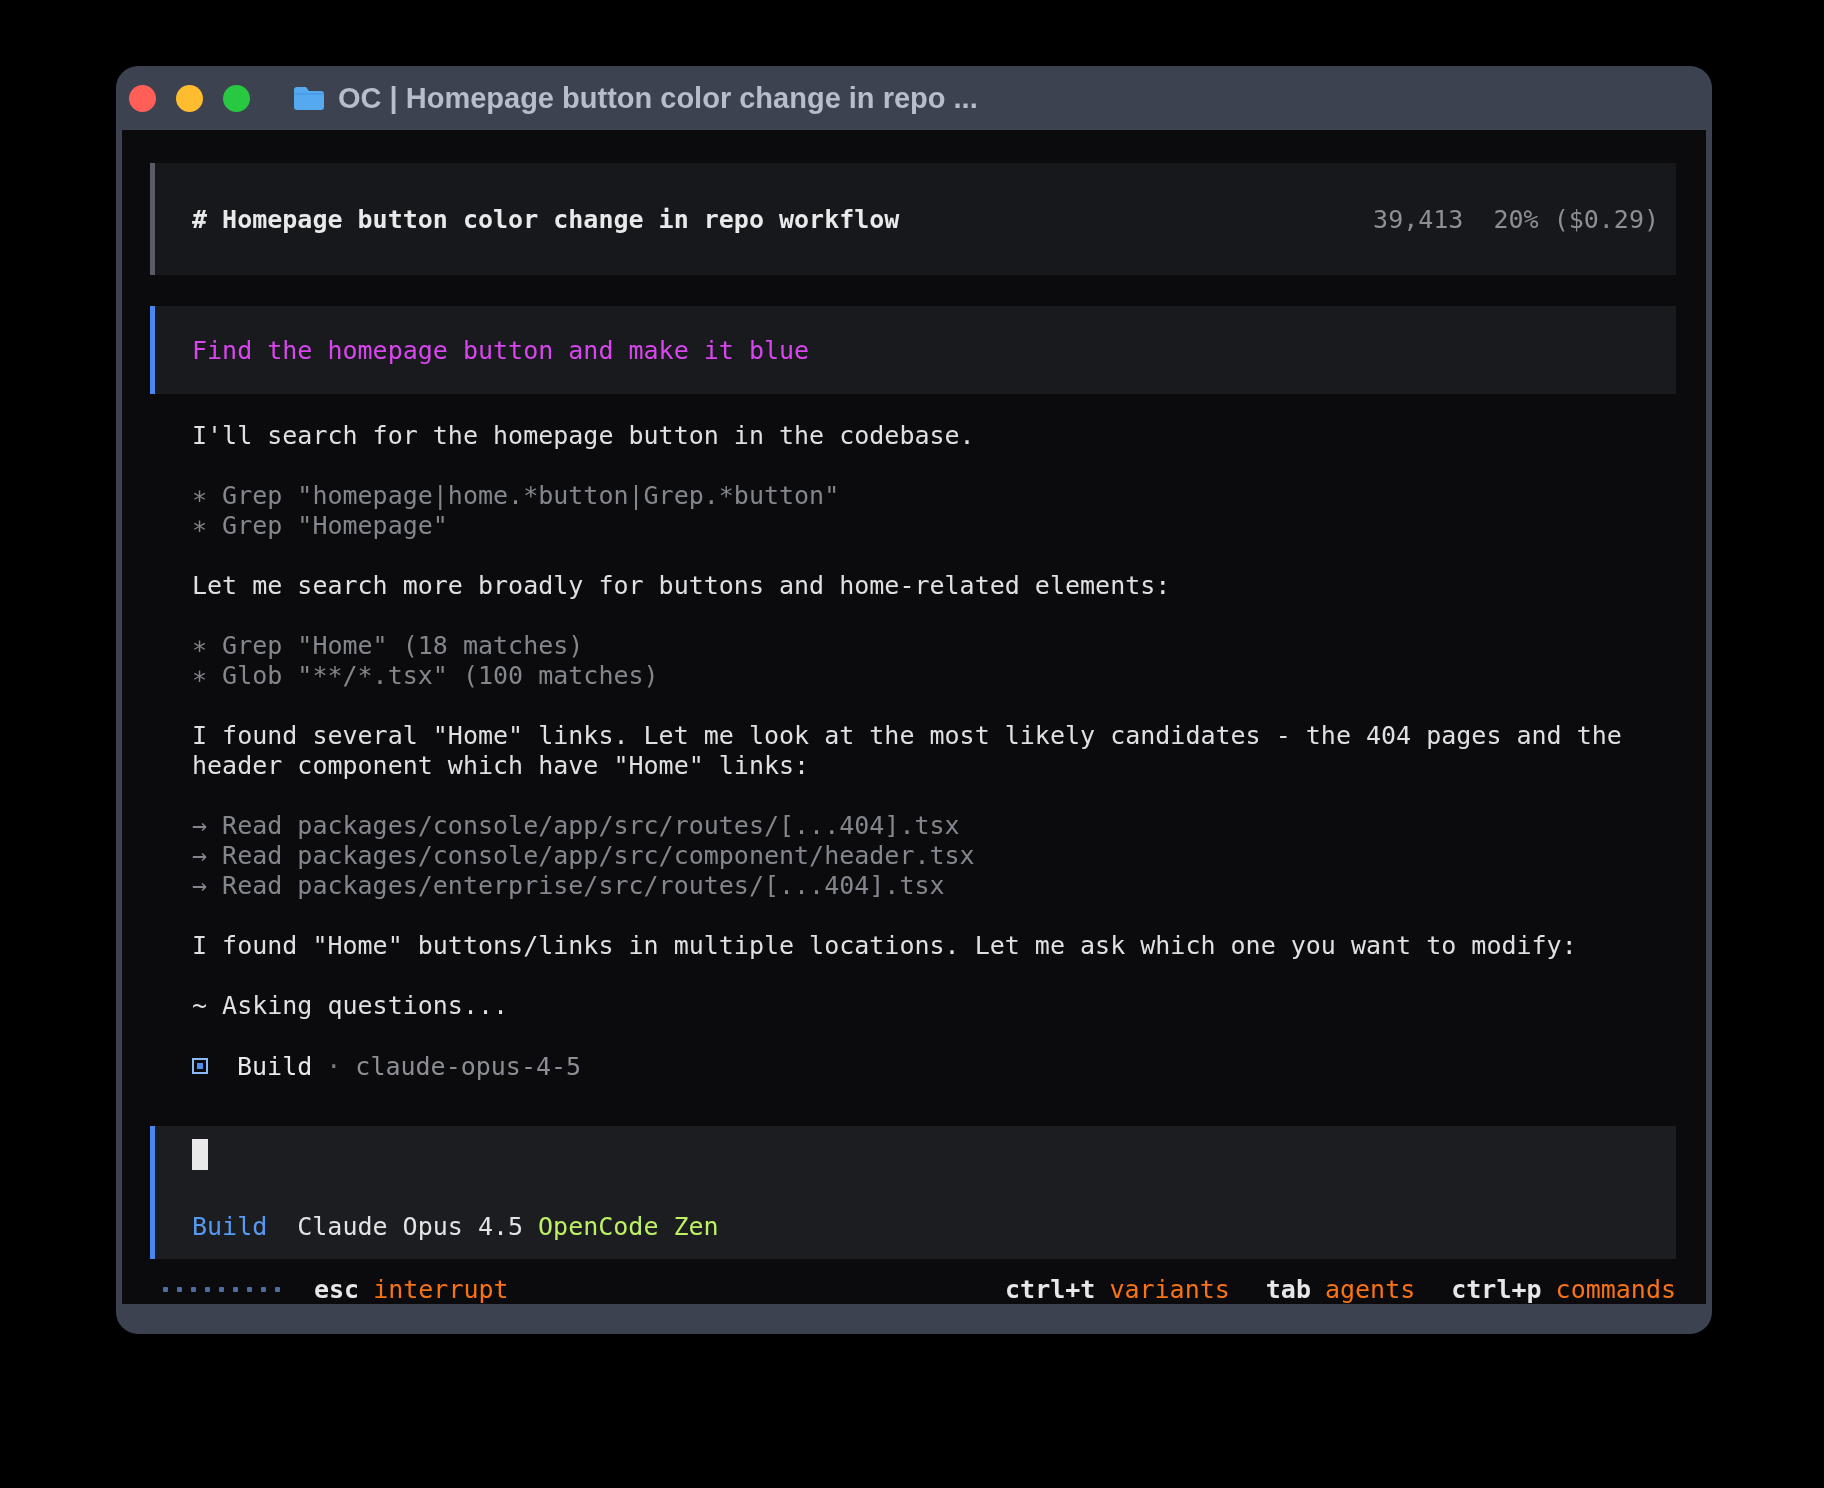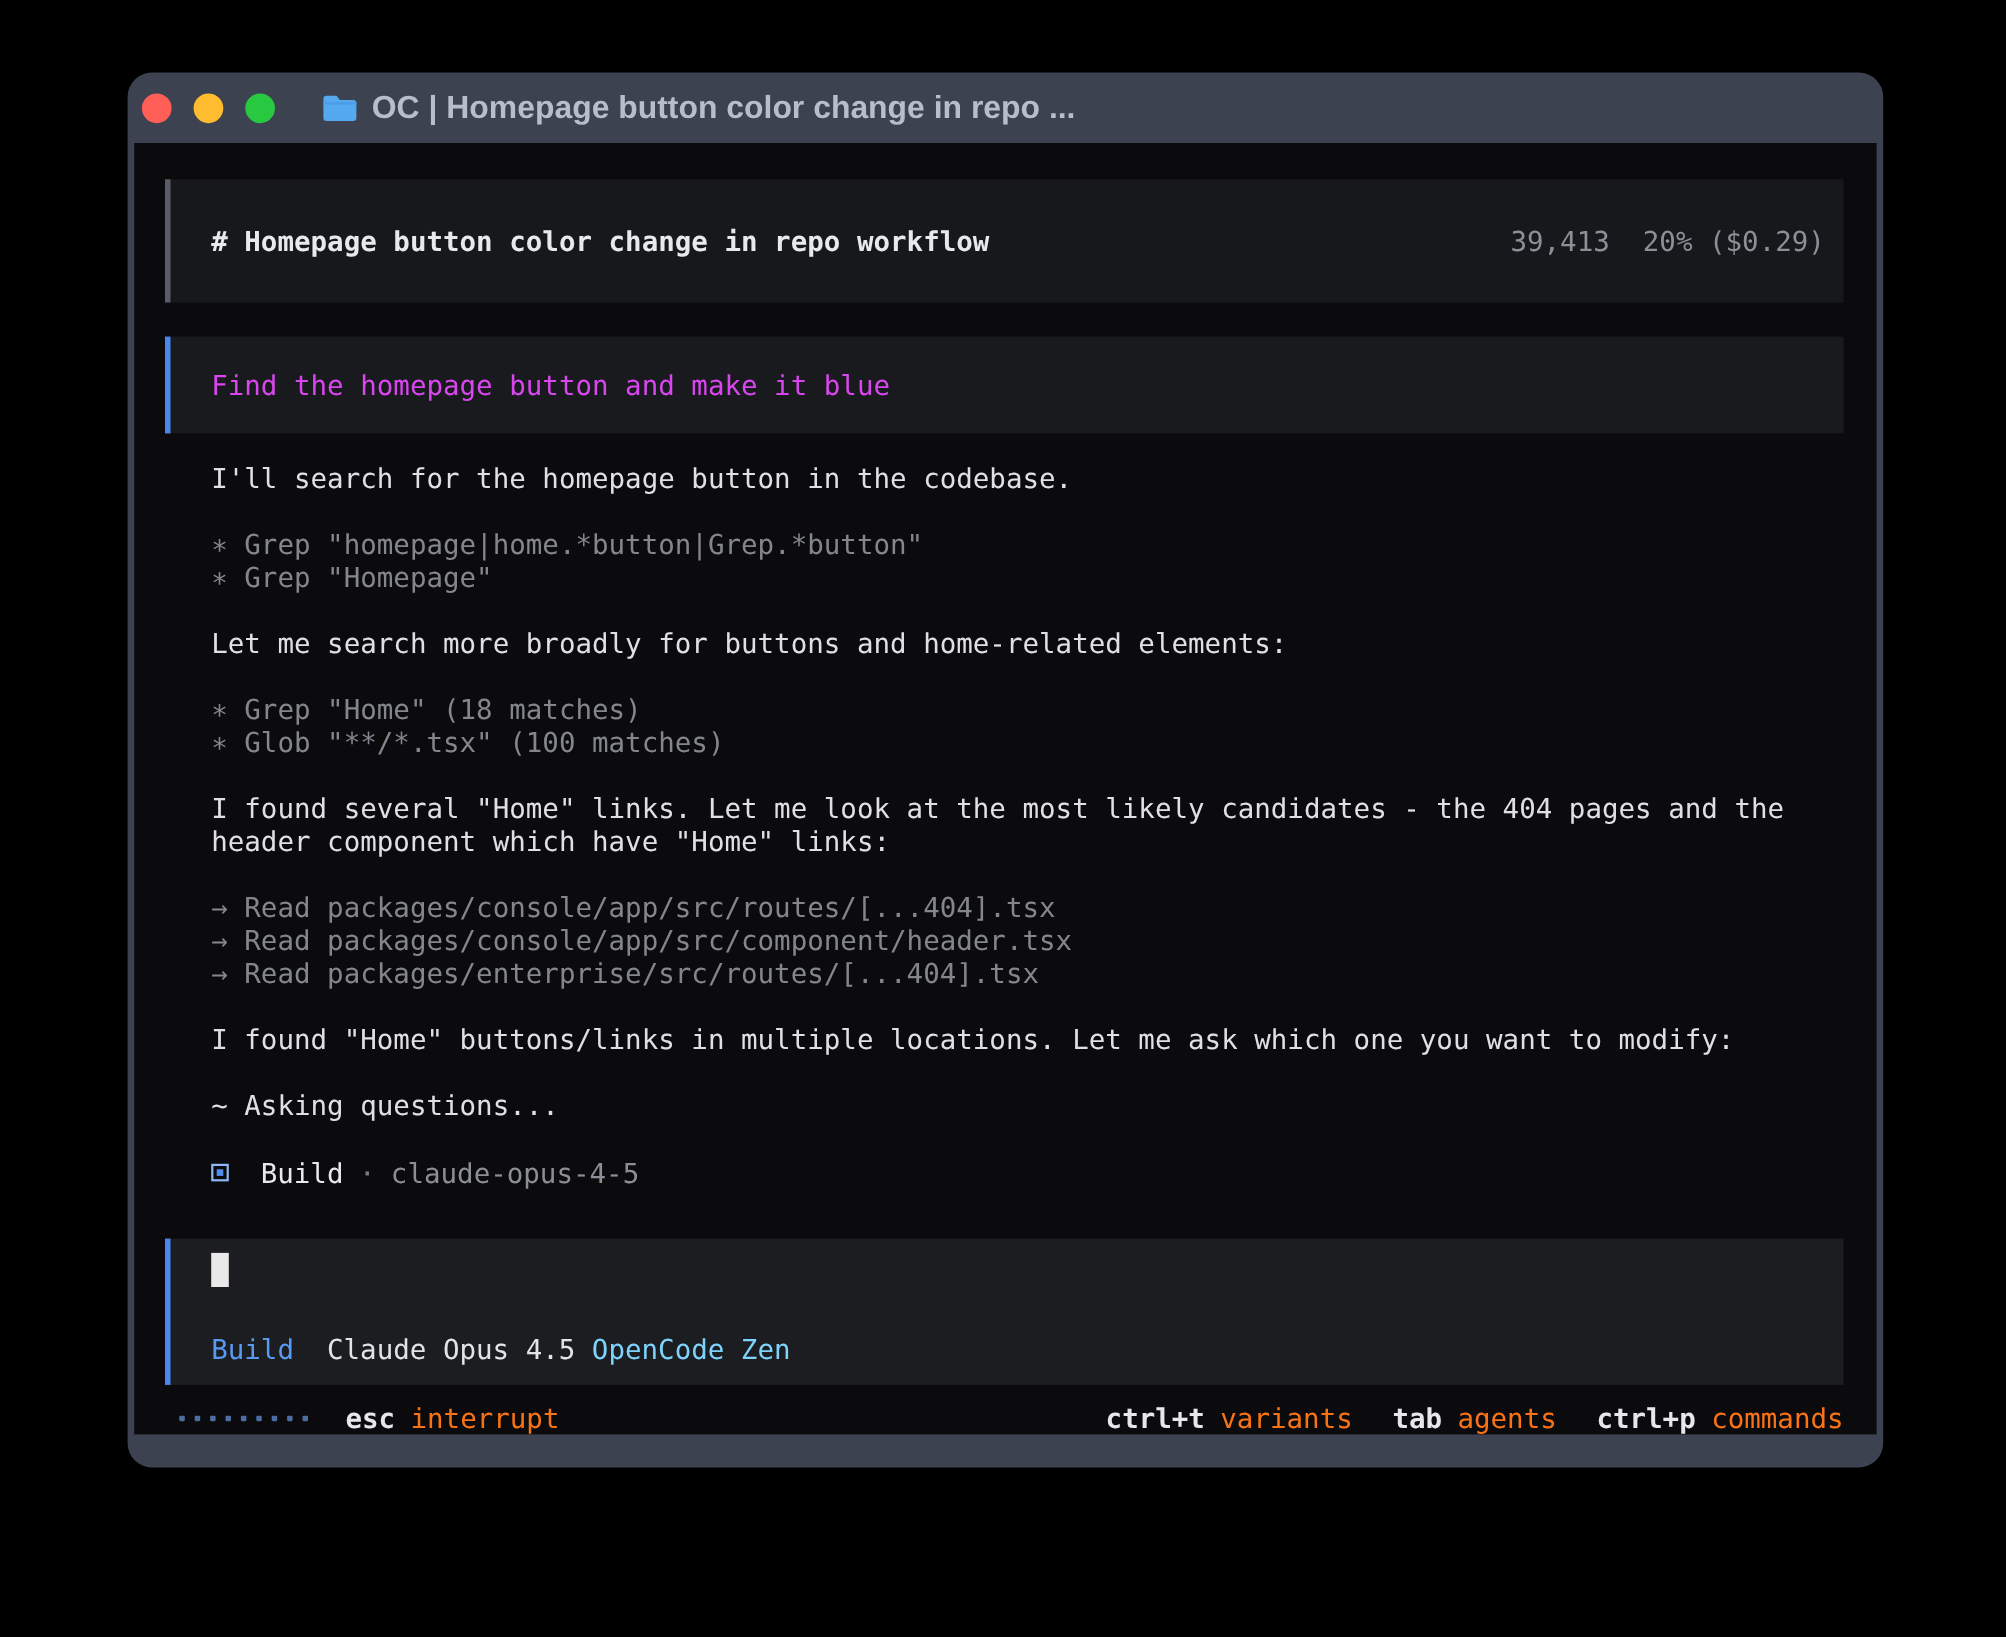--- a/index.html
+++ b/index.html
@@ -88,21 +88,21 @@
   .input-block {
     margin-top: 45px; height: 133px;
     border-left-color: #4b87ee;
     background: #1c1d21;
     padding: 13px 0 0 37px;
   }
   .cursor { width: 16px; height: 31px; background: #e9e9ea; }
   .model-line { margin-top: 42px; display: flex; line-height: 30px; }
   .ml-agent { color: #579af2; }
   .ml-model { color: #e2e3e5; margin-left: 30px; }
-  .ml-provider { color: #7dd3fc; margin-left: 15px; }
+  .ml-provider { color: #bef264; margin-left: 15px; }
   
   .footer {
     margin-top: 15px; height: 30px;
     display: flex; align-items: center;
     padding-left: 13px;
   }
   .dots { display: flex; gap: 9px; margin-right: 34px; }
   .dot { width: 5px; height: 5px; background: #4c6da1; border-radius: 1px; }
   .kbd { color: #e6e7e9; font-weight: 700; white-space: pre; }
   .kbd-label { color: #f97316; margin-left: 12px; white-space: pre; }

